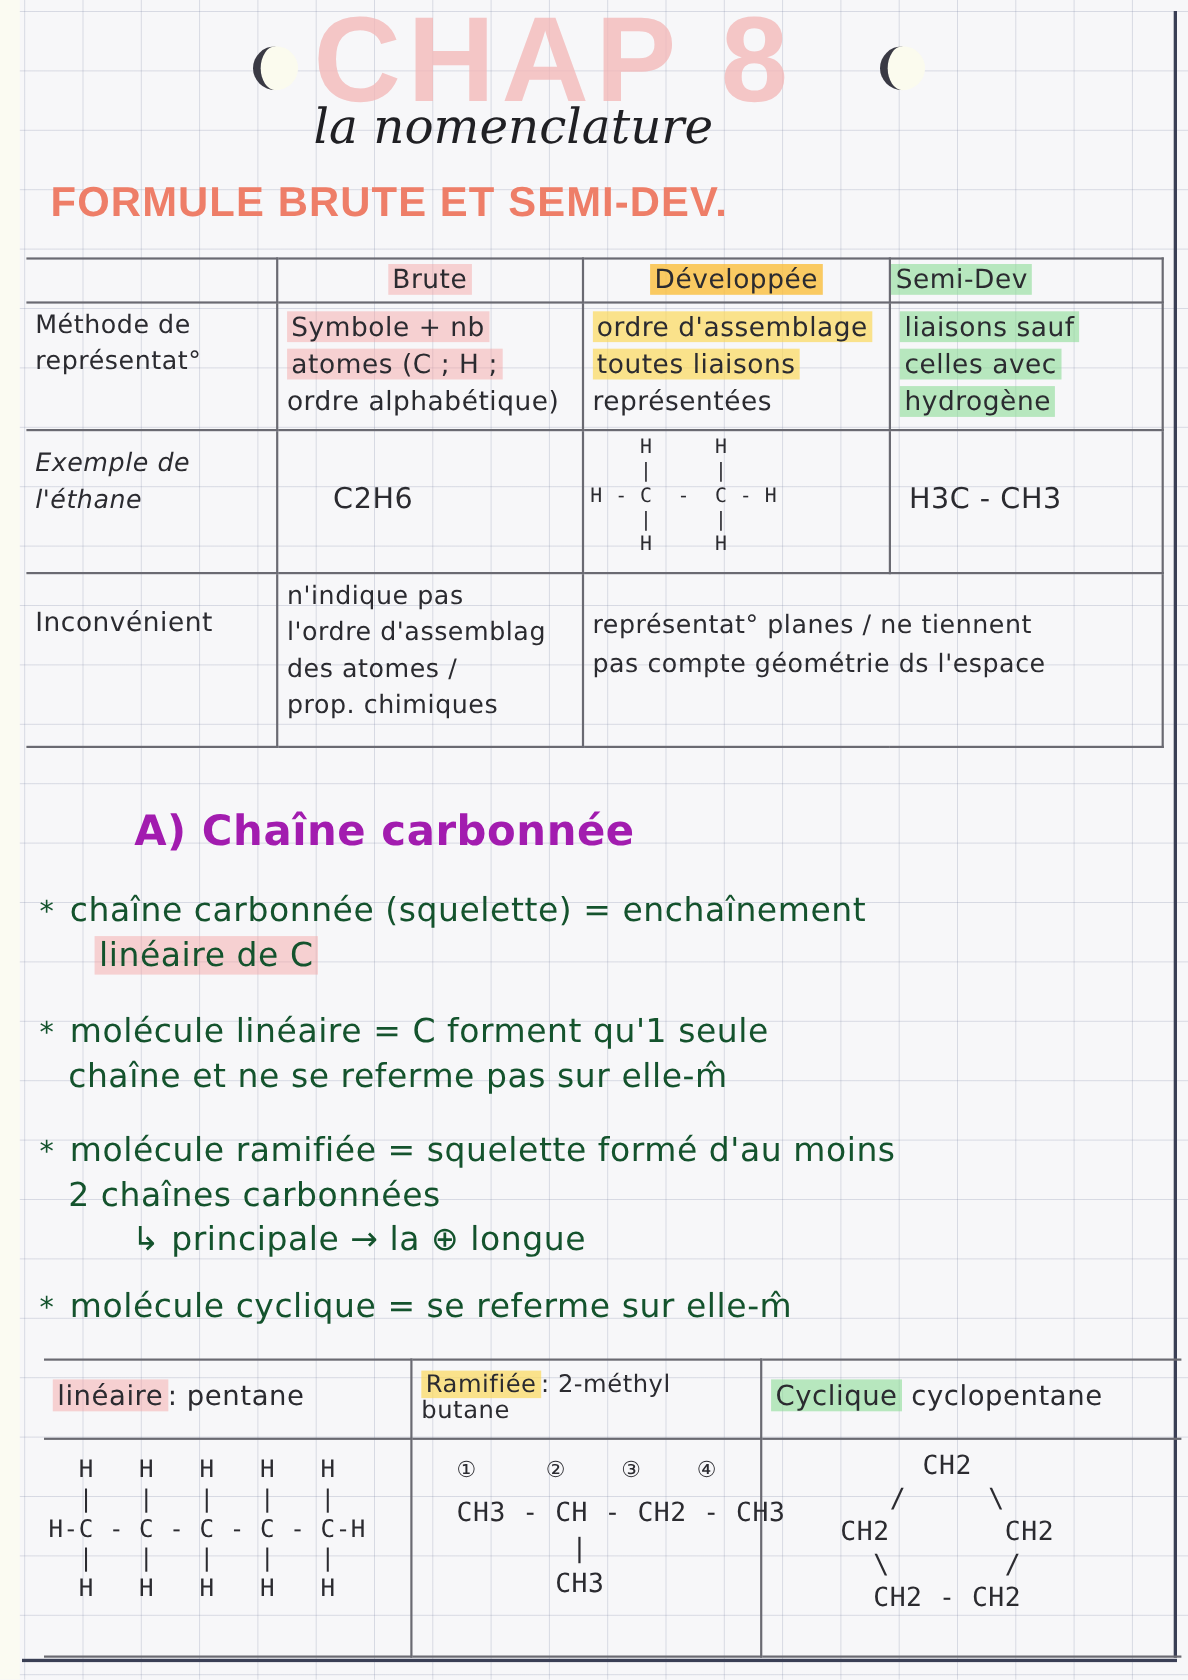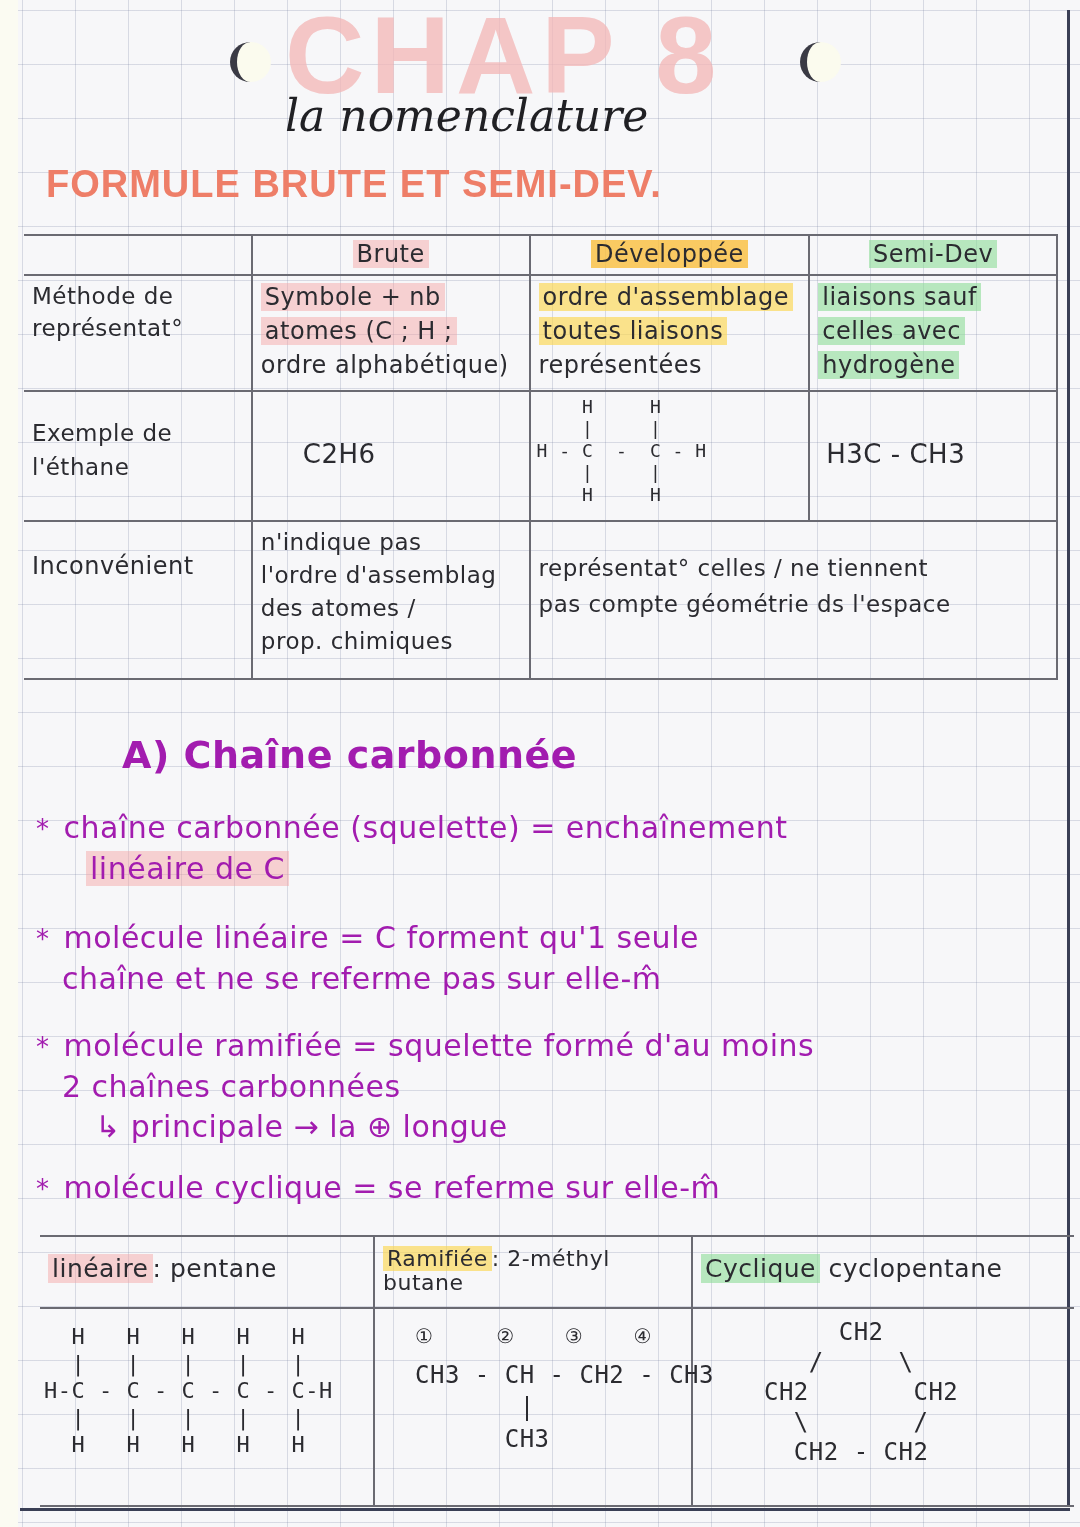--- a/index.html
+++ b/index.html
@@ -35,21 +35,21 @@
   }
 
   table.grid { position:absolute; border-collapse:collapse; }
   table.grid td { border:2px solid #6a6a72; vertical-align:top; padding:4px 8px; font-size:24px; line-height:36px; }
   .hl-pink { background: rgba(245,160,160,0.45); padding: 0 4px; }
   .hl-orange { background: rgba(250,190,60,0.8); padding: 0 4px; }
   .hl-yellow { background: rgba(252,215,80,0.65); padding: 0 4px; }
   .hl-green { background: rgba(140,220,150,0.6); padding: 0 4px; }
 
   .section-title { position:absolute; left:122px; top:733px; font-size:38px; color:#a21caf; font-weight:bold;text-align:center; }
-  .bullet { position:absolute; font-size:30px; line-height:40px; color:#a21caf; }
+  .bullet { position:absolute; font-size:30px; line-height:40px; color:#14532d; }
   .bullet .star { font-size:26px; margin-right:14px; }
 
   .mol { font-family: "DejaVu Sans Mono", monospace; font-size:22px; white-space:pre; line-height:27px; position:absolute; }
 </style>
 </head>
 <body>
 
 <div class="margin-left"></div>
 <div class="right-edge"></div>
 <div class="bottom-edge"></div>
@@ -65,62 +65,62 @@
       <col style="width:228px">
       <col style="width:278px">
       <col style="width:280px">
       <col style="width:248px">
     </colgroup>
   <tbody>
       <tr style="height:40px">
     <td style="border-left:none; border-top:2px solid #6a6a72;"></td>
     <td style="text-align:center; padding:0;"><span class="hl-pink">Brute</span></td>
     <td style="text-align:center; padding:0;"><span class="hl-orange">Développée</span></td>
-    <td style="text-align:center; padding:0;"><span class="hl-green">Semi-Dev</span></td>
+    <td style="text-align:left; padding:0;"><span class="hl-green">Semi-Dev</span></td>
   </tr>
   <tr style="height:116px">
     <td style="border-left:none; font-size:23px; line-height:32px; ">Méthode de représentat°</td>
     <td style="line-height:34px;">
       <div><span class="hl-pink">Symbole + nb</span></div>
       <div><span class="hl-pink">atomes (C ; H ;</span></div>
       <div>ordre alphabétique)</div>
     </td>
     <td style="line-height:34px;">
       <div><span class="hl-yellow">ordre d'assemblage</span></div>
       <div><span class="hl-yellow">toutes liaisons</span></div>
       <div>représentées</div>
     </td>
     <td style="line-height:34px;">
       <div><span class="hl-green">liaisons sauf</span></div>
       <div><span class="hl-green">celles avec</span></div>
       <div><span class="hl-green">hydrogène</span></div>
     </td>
   </tr>
   <tr style="height:130px">
-    <td style="border-left:none; font-size:23px; line-height:34px; padding-top:24px;">Exemple de l'éthane</td>
+    <td style="border-left:none; font-size:23px; line-height:34px; padding-top:12px;font-style:italic;">Exemple de l'éthane</td>
     <td style="padding:44px 0 0 50px; font-size:26px;">C2H6</td>
     <td style="padding:0; position:relative;">
       <div class="mol" style="left:6px; top:4px; font-size:18px; line-height:22px;">    H     H
     |     |
 H - C  -  C - H
     |     |
     H     H</div>
     </td>
     <td style="padding:44px 0 0 16px; font-size:26px;">H3C - CH3</td>
   </tr>
   <tr style="height:158px">
     <td style="border-left:none; padding-top:26px;">Inconvénient</td>
     <td style="line-height:33px; font-size:23px;">
       <div>n'indique pas</div>
       <div>l'ordre d'assemblag</div>
       <div>des atomes /</div>
       <div>prop. chimiques</div>
     </td>
     <td colspan="2" style="line-height:36px; font-size:23px; padding-top:28px;">
-      <div>représentat° celles / ne tiennent</div>
+      <div>représentat° planes / ne tiennent</div>
       <div>pas compte géométrie ds l'espace</div>
     </td>
   </tr>
 </tbody>
   </table>
 
 <div class="section-title hand">A) Chaîne carbonnée</div>
 
 <div class="bullet hand" style="left:36px; top:808px;">
   <div><span class="star">*</span><span>chaîne carbonnée (squelette) = enchaînement</span></div>
@@ -128,21 +128,21 @@
 </div>
 
 <div class="bullet hand" style="left:36px; top:918px;">
   <div><span class="star">*</span><span>molécule linéaire = C forment qu'1 seule</span></div>
   <div style="margin-left:26px;">chaîne et ne se referme pas sur elle-m̂</div>
 </div>
 
 <div class="bullet hand" style="left:36px; top:1026px;">
   <div><span class="star">*</span><span>molécule ramifiée = squelette formé d'au moins</span></div>
   <div style="margin-left:26px;">2 chaînes carbonnées</div>
-  <div style="margin-left:59px;">↳ principale → la ⊕ longue</div>
+  <div style="margin-left:84px;">↳ principale → la ⊕ longue</div>
 </div>
 
 <div class="bullet hand" style="left:36px; top:1168px;">
   <div><span class="star">*</span><span>molécule cyclique = se referme sur elle-m̂</span></div>
 </div>
 
 <table class="grid hand" style="left:40px; top:1235px; width:1034px;">
   <colgroup>
       <col style="width:334px">
       <col style="width:318px">

